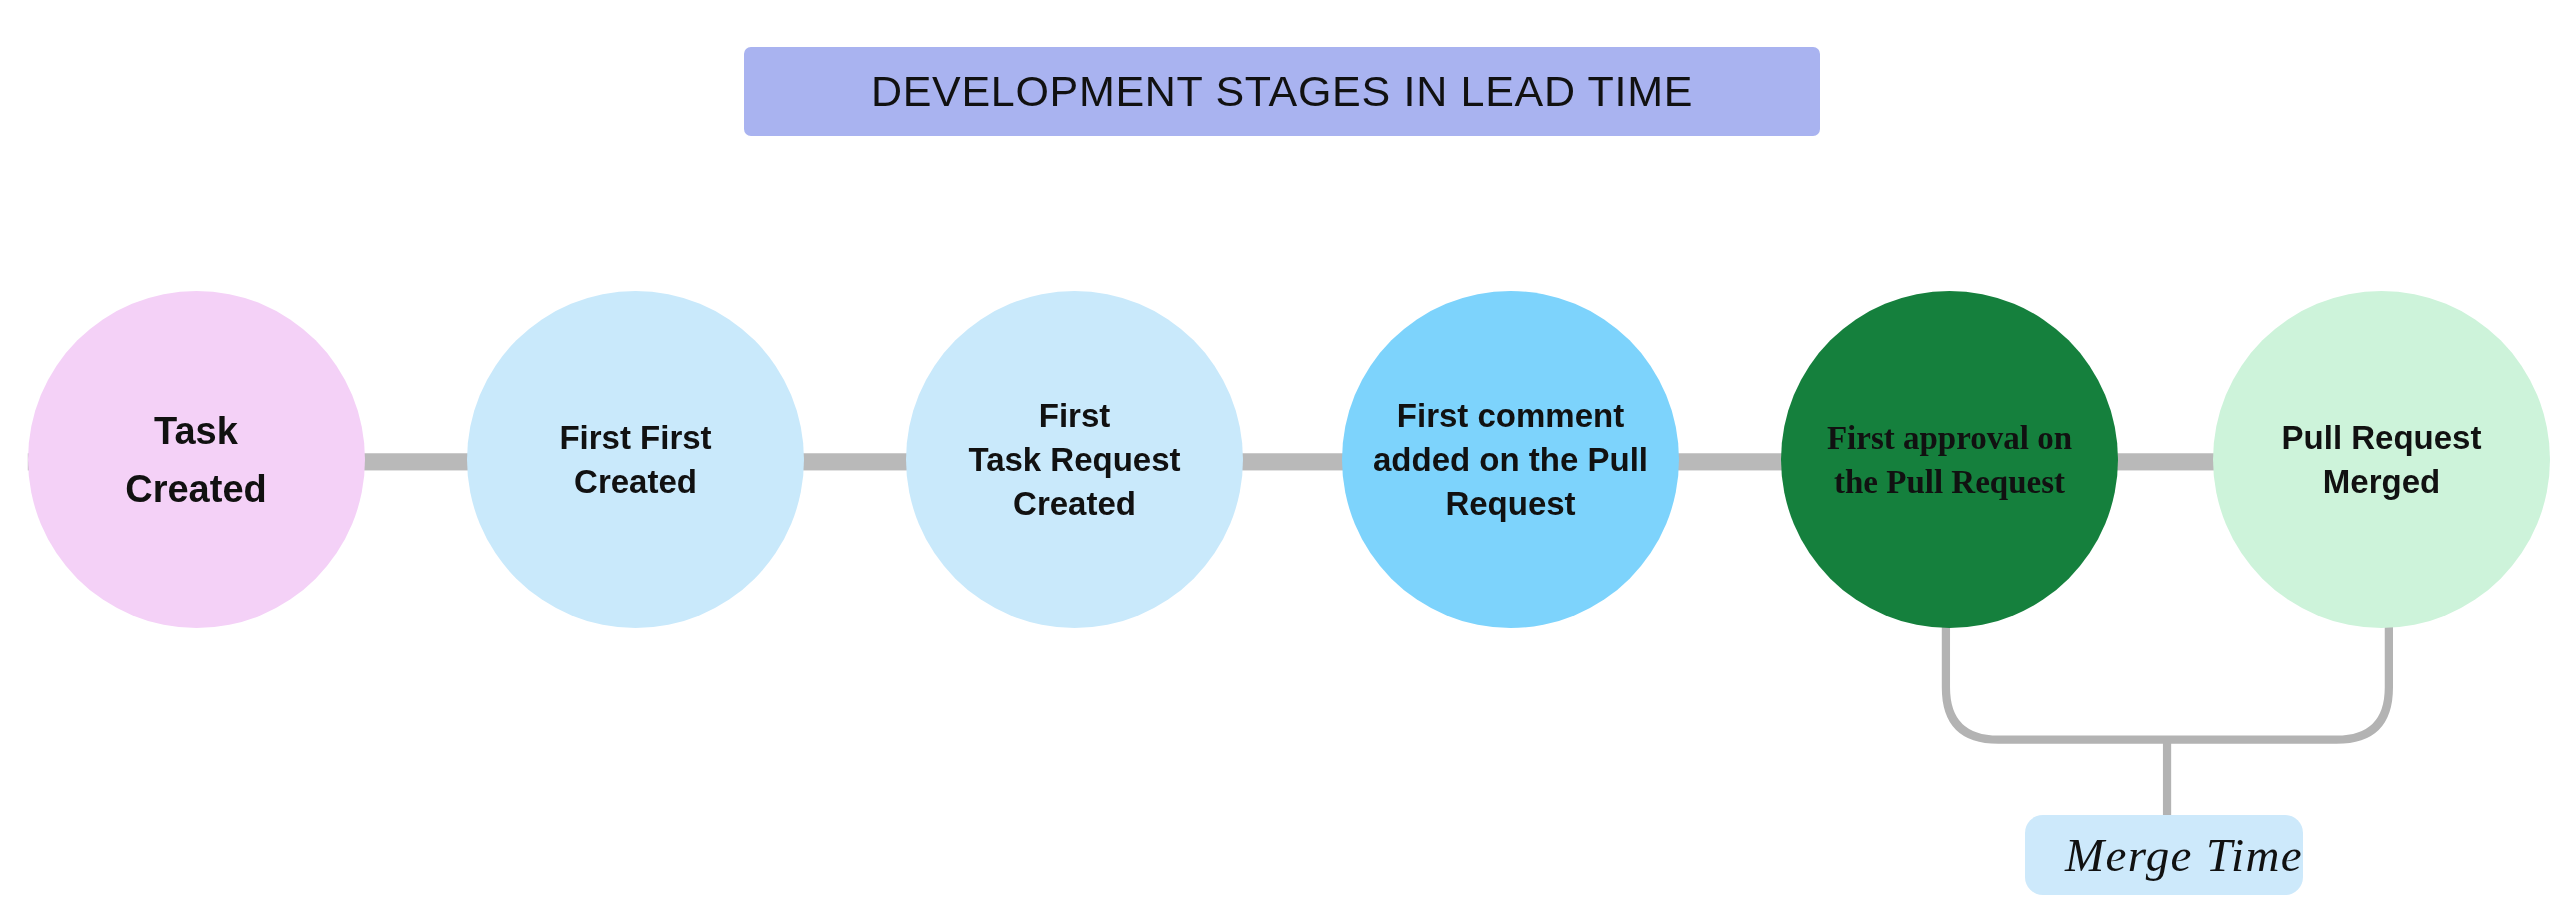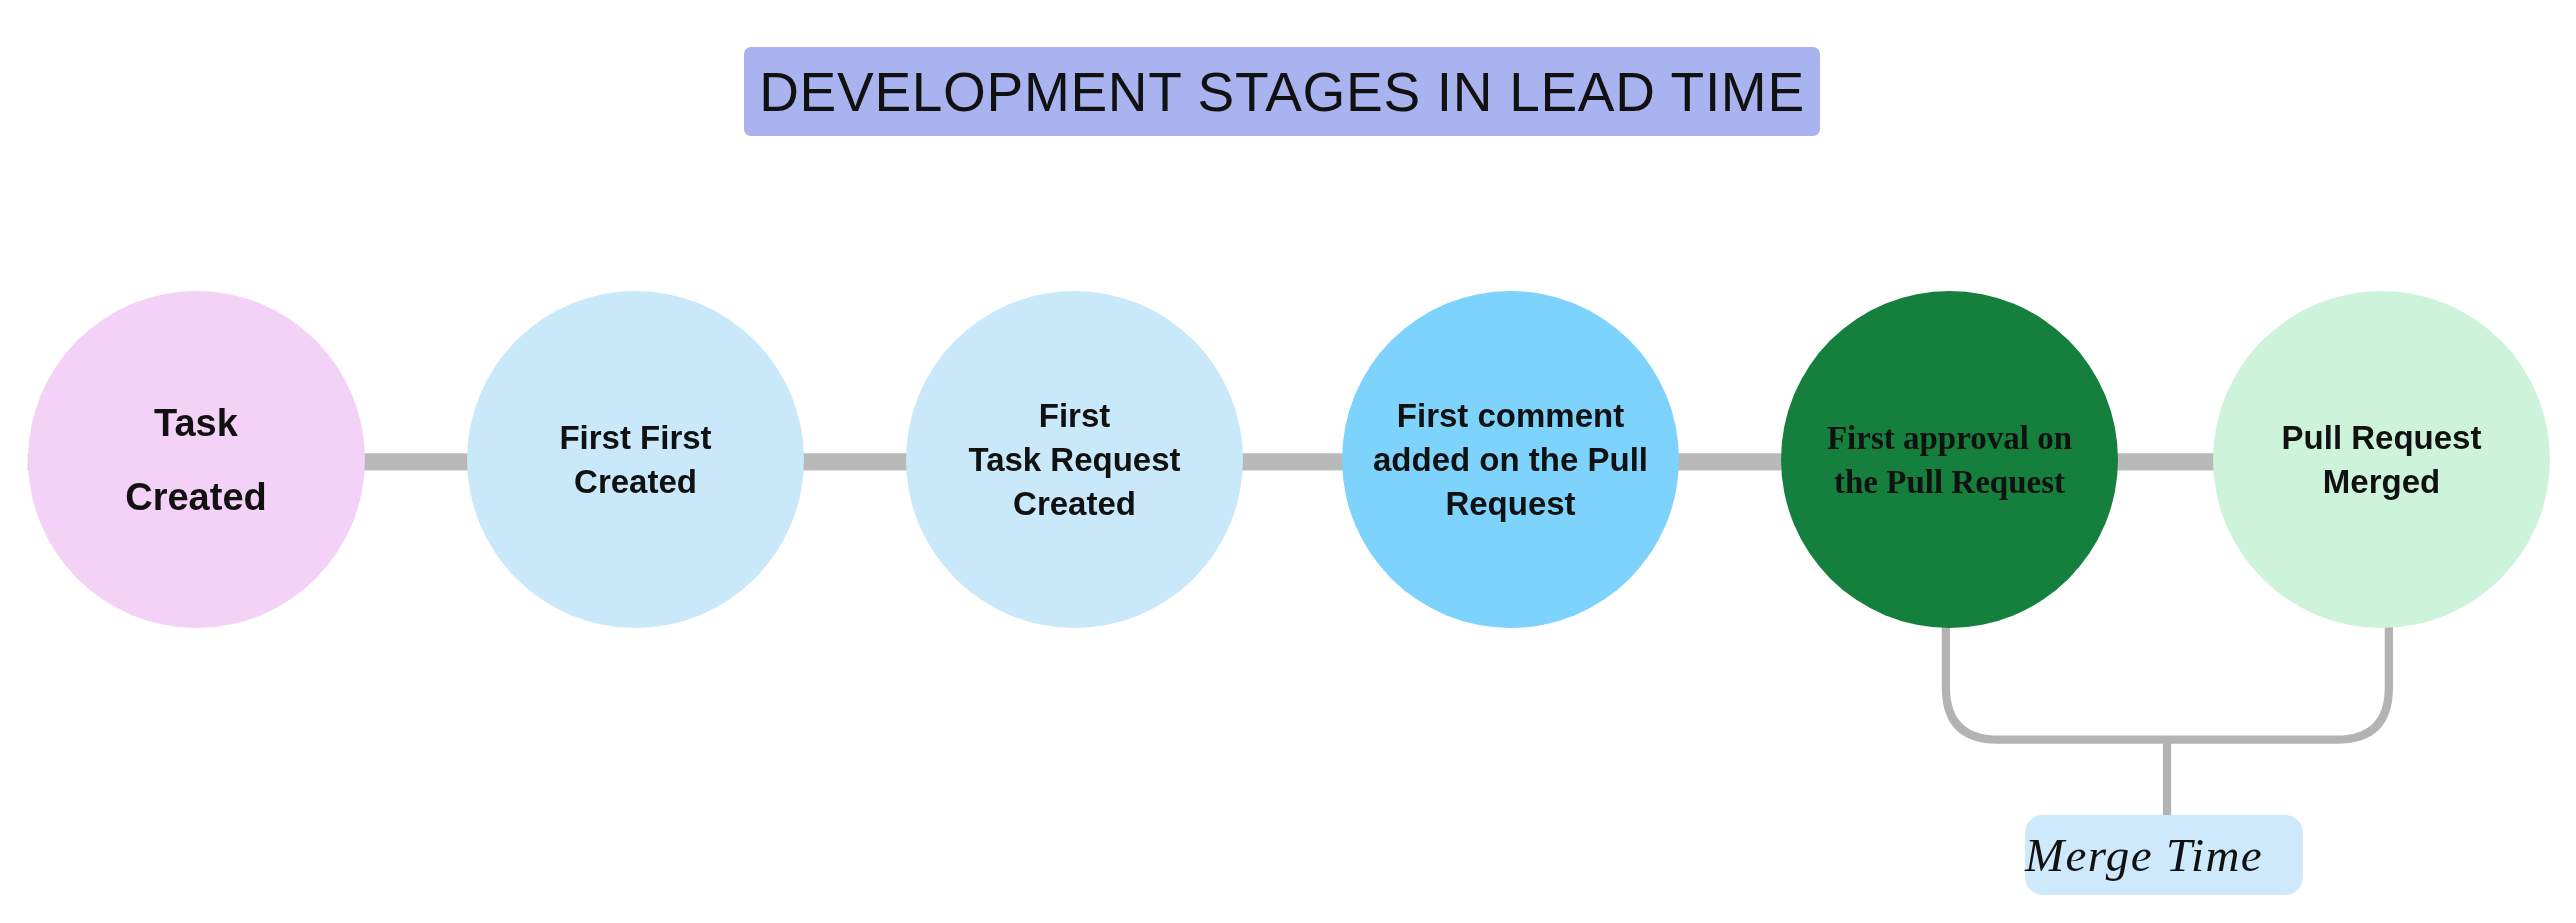--- a/index.html
+++ b/index.html
@@ -11,21 +11,21 @@
     font-family:"Liberation Sans", sans-serif;
     color:#111;
   }
   .title-banner{
     position:absolute;
     left:744px;top:47px;width:1076px;height:89px;
     border-radius:6.9px;
     display:flex;align-items:center;justify-content:center;
   }
   .title-banner .title-text{
-    font-size:55px;
+    font-size:43px;
     font-weight:400;
     letter-spacing:0.7px;
     white-space:nowrap;
   }
   .connector-layer{
     position:absolute;left:0;top:0;width:2576px;height:923px;
     z-index:1;
   }
   .stage-circle{
     position:absolute;
@@ -38,27 +38,27 @@
   .stage-label{
     font-weight:700;
     font-size:33px;
     line-height:44px;
     text-align:center;
     white-space:pre-line;
     width:385px;
   }
   .stage-label.big{
     font-size:38px;
-    line-height:74px;
+    line-height:58px;
   }
   .annotation-box{
     position:absolute;
     left:2025px;top:815px;width:278px;height:80px;
     border-radius:18px;
-    display:flex;align-items:center;justify-content:flex-start;
+    display:flex;align-items:center;justify-content:flex-end;
     z-index:2;
   }
   .annotation-text{
     font-family:cursive;
     font-style:italic;
     font-size:47px;
     letter-spacing:1.4px;
     white-space:nowrap;
   }
 </style>

